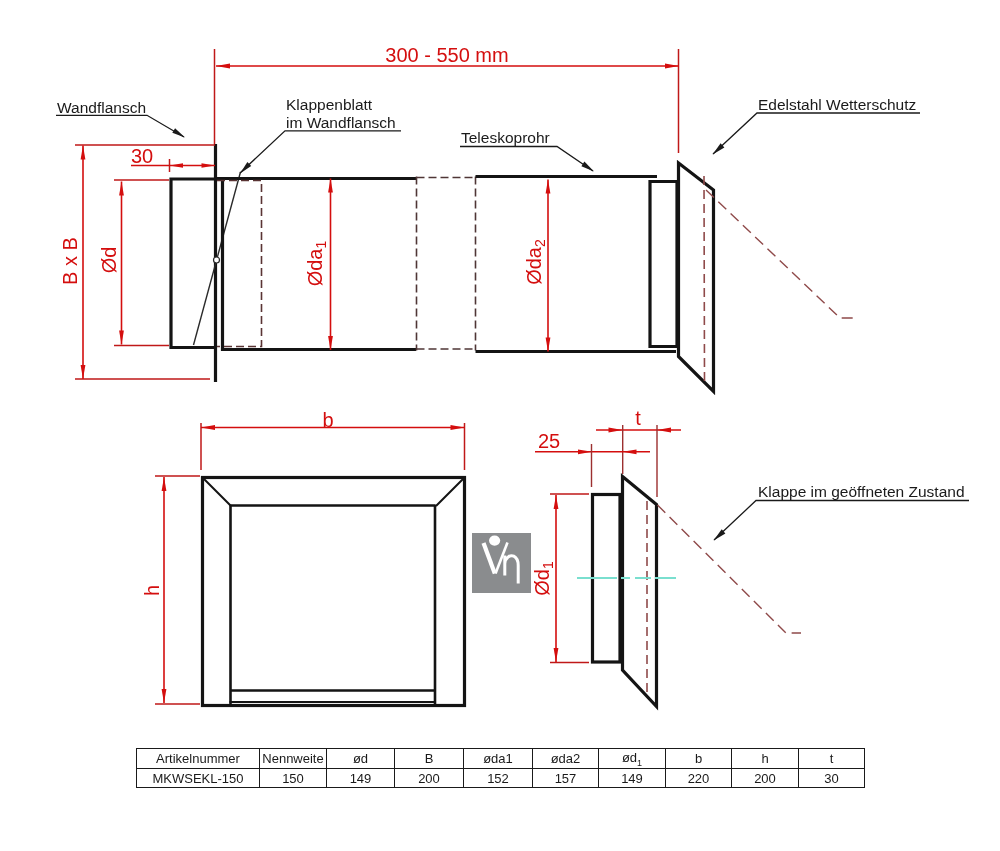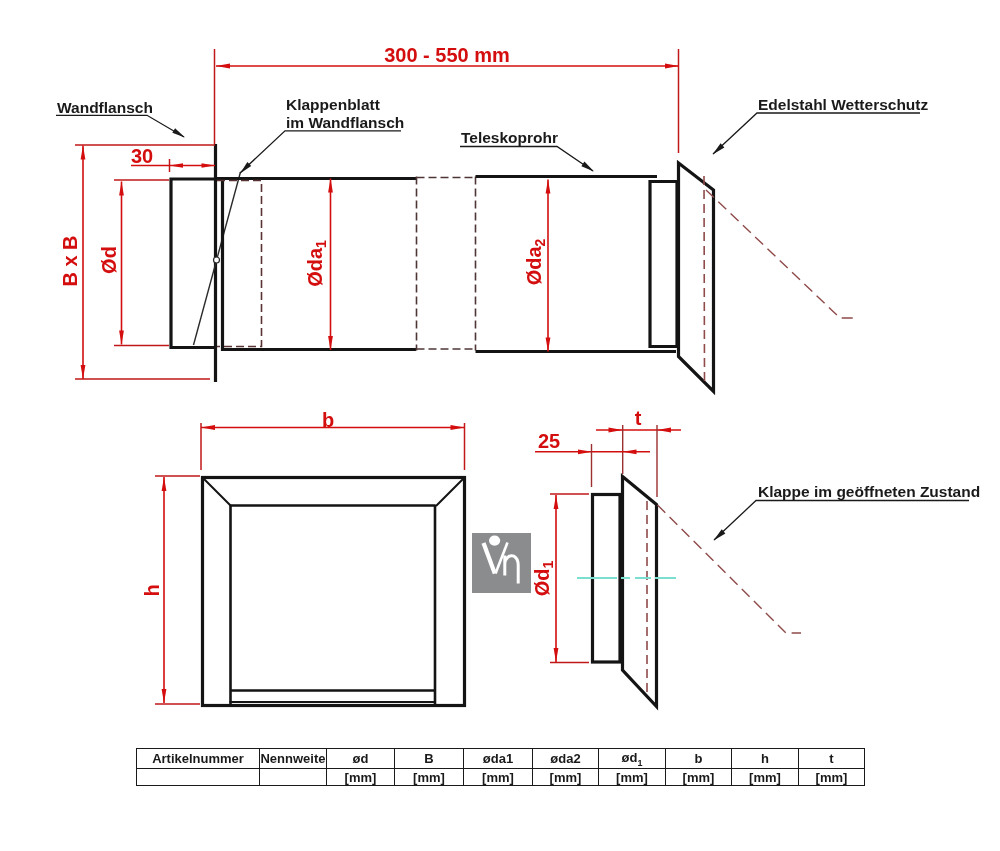--- a/index.html
+++ b/index.html
@@ -1,17 +1,17 @@
 <!DOCTYPE html>
 <html><head>
 <meta charset="utf-8">
 <style>
 html,body{margin:0;padding:0;background:#fff;}
 body{width:1000px;height:851px;font-family:"Liberation Sans",sans-serif;}
-#c{position:relative;width:1000px;height:851px;overflow:hidden;font-weight:bold;}
+#c{position:relative;width:1000px;height:851px;overflow:hidden;}
 #c svg{position:absolute;left:0;top:0;}
 #tbl{position:absolute;left:136px;top:748px;border-collapse:collapse;table-layout:fixed;font-family:"Liberation Sans",sans-serif;font-size:13px;color:#1a1a1a;}
 #tbl td{border:1.6px solid #1a1a1a;text-align:center;vertical-align:middle;padding:0;overflow:hidden;white-space:nowrap;}
 #tbl sub{font-size:9px;}
 </style>
 </head>
 <body>
 <div id="c">
 <svg width="1000" height="851" viewBox="0 0 1000 851">
 
@@ -200,27 +200,27 @@
           <td>Nennweite</td>
           <td>ød</td>
           <td>B</td>
           <td>øda1</td>
           <td>øda2</td>
           <td>ød<sub>1</sub></td>
           <td>b</td>
           <td>h</td>
           <td>t</td>
         </tr>
-<tr style="height:17px">
-          <td></td>
-          <td></td>
-          <td>[mm]</td>
-          <td>[mm]</td>
-          <td>[mm]</td>
-          <td>[mm]</td>
-          <td>[mm]</td>
-          <td>[mm]</td>
-          <td>[mm]</td>
-          <td>[mm]</td>
+<tr style="height:19px">
+          <td>MKWSEKL-150</td>
+          <td>150</td>
+          <td>149</td>
+          <td>200</td>
+          <td>152</td>
+          <td>157</td>
+          <td>149</td>
+          <td>220</td>
+          <td>200</td>
+          <td>30</td>
         </tr>
 </tbody>
     </table>
 </div>
 
 </body></html>

